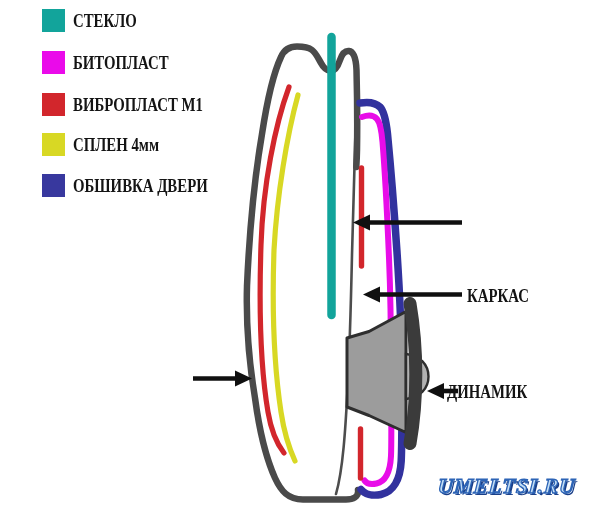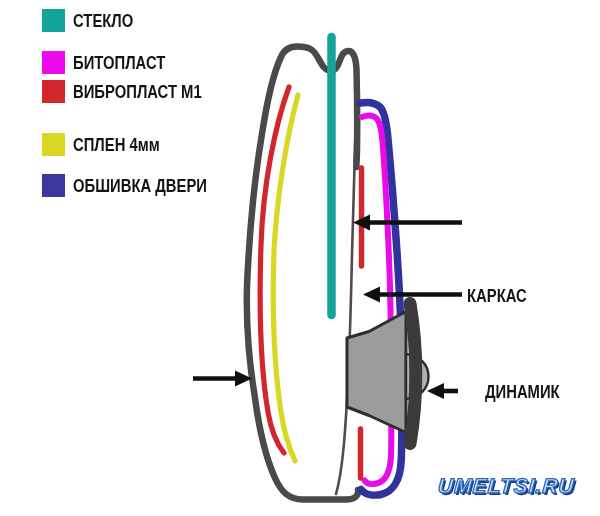--- a/index.html
+++ b/index.html
@@ -1,18 +1,18 @@
 <!DOCTYPE html>
 <html><head>
 <meta charset="utf-8">
 <style>
   html,body{margin:0;padding:0;background:#ffffff;}
   #stage{
     position:relative;width:600px;height:516px;background:#ffffff;overflow:hidden;
-    font-family:Liberation Sans, sans-serif;
+    font-family:Liberation Serif, serif;
   }
   #diagram-svg{position:absolute;left:0;top:0;}
   .cond{
     font-weight:700;color:#141414;font-size:19px;line-height:25px;
     transform:scaleX(0.78);transform-origin:left center;white-space:nowrap;
     letter-spacing:0px;
   }
   .legend-row{position:absolute;left:42px;display:flex;align-items:center;height:24px;}
   .swatch{width:23px;height:23px;flex:0 0 23px;}
   .legend-label{margin-left:8px;}
@@ -106,39 +106,39 @@
 
   <div>
     <div class="legend-row" style="top:8px">
       <div class="swatch" style="background-color: rgb(18, 164, 155);"></div>
       <div class="cond legend-label">СТЕКЛО</div>
     </div>
     <div class="legend-row" style="top:50px">
       <div class="swatch" style="background-color: rgb(234, 10, 234);"></div>
       <div class="cond legend-label">БИТОПЛАСТ</div>
     </div>
-    <div class="legend-row" style="top:79px">
+    <div class="legend-row" style="top:92px">
       <div class="swatch" style="background-color: rgb(210, 38, 44);"></div>
       <div class="cond legend-label">ВИБРОПЛАСТ М1</div>
     </div>
     <div class="legend-row" style="top:132px">
       <div class="swatch" style="background-color: rgb(216, 216, 36);"></div>
       <div class="cond legend-label">СПЛЕН 4мм</div>
     </div>
     <div class="legend-row" style="top:173px">
       <div class="swatch" style="background-color: rgb(56, 56, 158);"></div>
       <div class="cond legend-label">ОБШИВКА ДВЕРИ</div>
     </div>
   </div>
 
 
   <div class="callout" style="left:467px;top:283px">
     <div class="cond">КАРКАС</div>
   </div>
 
-  <div class="callout" style="left:485px;top:379px">
+  <div class="callout" style="left:447px;top:379px">
     <div class="cond">ДИНАМИК</div>
   </div>
 
 
   <div id="watermark">UMELTSI.RU</div>
 
 </div>
 
 </body></html>

